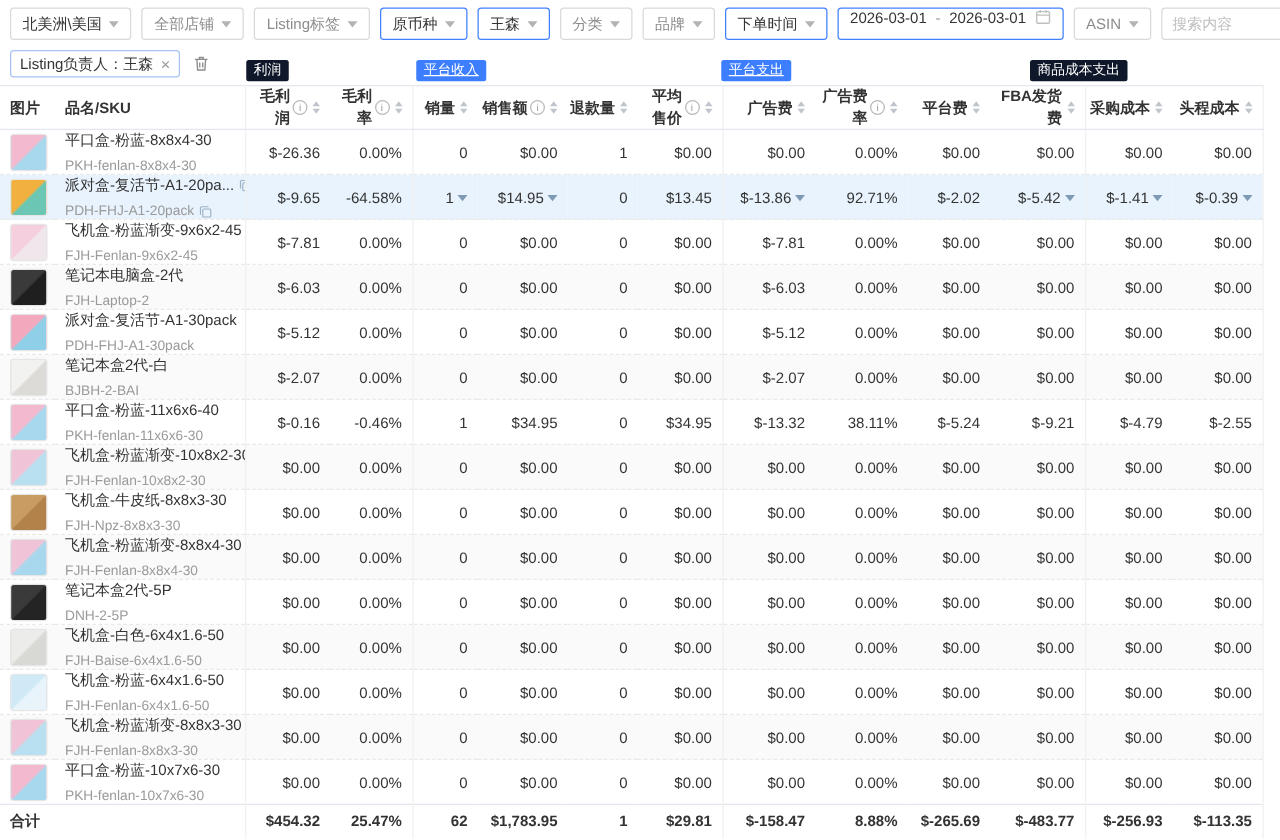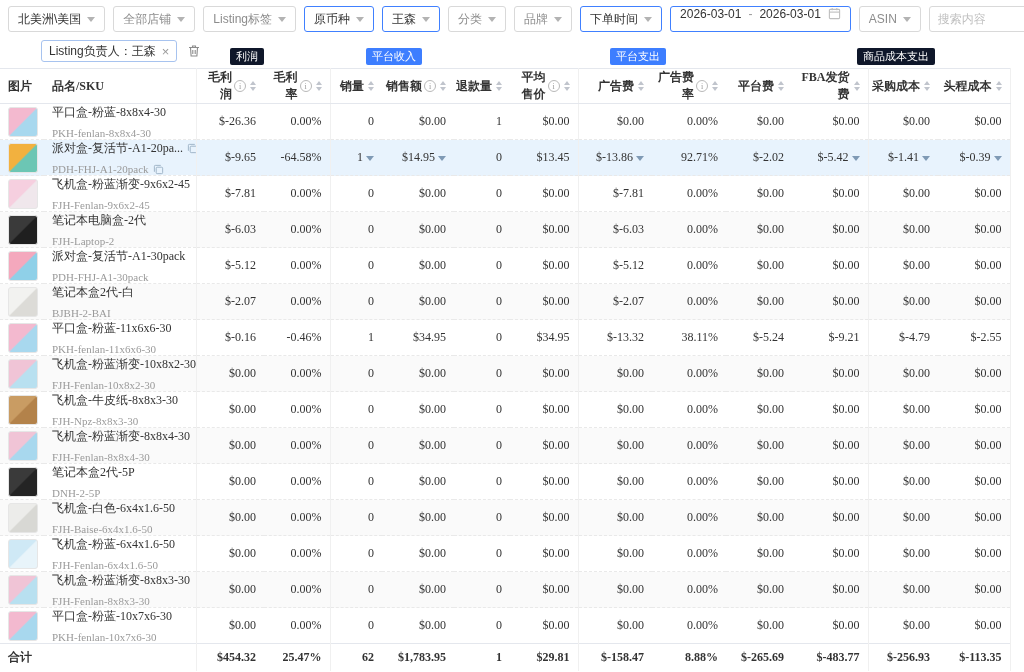--- a/index.html
+++ b/index.html
@@ -19,32 +19,32 @@
   .datebox{height:26px;display:inline-flex;gap:7px;padding:0 9px;
     border:1px solid #4080ff;border-radius:3px;background:#fff;flex:0 0 auto;cursor:pointer;}
   .datebox .sep{color:#999;}
   .searchbox{height:26px;display:inline-flex;align-items:center;border:1px solid #d9d9d9;
     border-radius:3px;background:#fff;flex:0 0 auto;width:170px;overflow:hidden;}
   .searchbox input{border:0;outline:0;flex:1;min-width:0;padding:0 8px;font-size:12px;
     font-family:inherit;color:#333;}
   .searchbox input::placeholder{color:#bfbfbf;}
 
   
-  .chip-row{position:relative;display:flex;align-items:center;gap:10px;padding:2px 8px 6px;height:30px;margin-left:33px;}
+  .chip-row{position:relative;display:flex;align-items:center;gap:10px;padding:2px 8px 6px;height:30px;}
   .chip{height:22px;display:inline-flex;align-items:center;gap:6px;padding:0 7px;
     border:1px solid #a7c3ef;border-radius:3px;background:#fff;cursor:default;}
   .chip-x{color:#999;cursor:pointer;font-size:13px;line-height:1;}
   .trash{display:inline-flex;align-items:center;cursor:pointer;}
   .tag{position:absolute;bottom:3px;height:17px;line-height:17px;padding:0 6px;font-size:11px;
     color:#fff;border-radius:2px;}
   .tag.orange{background:#0f172a;}
-  .tag.blue{background:#3d7eff;}
+  .tag.blue{background:#3d7eff;text-decoration:underline;}
 
   
-  table{border-collapse:collapse;table-layout:fixed;width:1010px;font-family:Liberation Serif, serif;}
+  table{border-collapse:collapse;table-layout:fixed;width:1010px;}
   thead th{border-top:1px solid #e4e7ed;border-bottom:1px solid #e4e7ed;height:27px;
     font-weight:bold;font-size:12px;color:#333;background:#fff;padding:0;}
   thead th.left .hwrap{justify-content:flex-start;padding-left:8px;}
   .hwrap{display:flex;align-items:center;justify-content:flex-end;padding-right:8px;gap:2px;}
   .info{display:inline-block;width:12px;height:12px;border:1px solid #b9b9b9;border-radius:50%;
     font-size:8px;line-height:11px;text-align:center;color:#999;font-style:normal;font-weight:normal;flex:0 0 auto;}
   .sort{display:inline-flex;flex-direction:column;gap:2px;margin-left:2px;flex:0 0 auto;}
   .sort i{display:block;width:0;height:0;border-left:3.5px solid transparent;border-right:3.5px solid transparent;}
   .sort .up{border-bottom:4px solid #c0c4cc;}
   .sort .dn{border-top:4px solid #c0c4cc;}
@@ -447,21 +447,21 @@
         <td class="num gend"><span>$0.00</span></td>
         <td class="num"><span>$0.00</span></td>
         <td class="num gend"><span>$0.00</span></td>
       </tr>
       <tr>
         <td class="cimg">
           <div class="thumb" style="background:linear-gradient(135deg,#f3b9cf 48%,#a8d8ee 52%)"></div>
         </td>
         <td class="cname gend">
           <div class="pname">
-            <span>平口盒-粉蓝-11x6x6-30</span>
+            <span>平口盒-粉蓝-11x6x6-40</span>
           </div>
           <div class="psku">
             <span>PKH-fenlan-11x6x6-30</span>
           </div>
         </td>
         <td class="num"><span>$-0.16</span></td>
         <td class="num gend"><span>-0.46%</span></td>
         <td class="num"><span>1</span></td>
         <td class="num"><span>$34.95</span></td>
         <td class="num"><span>0</span></td>

